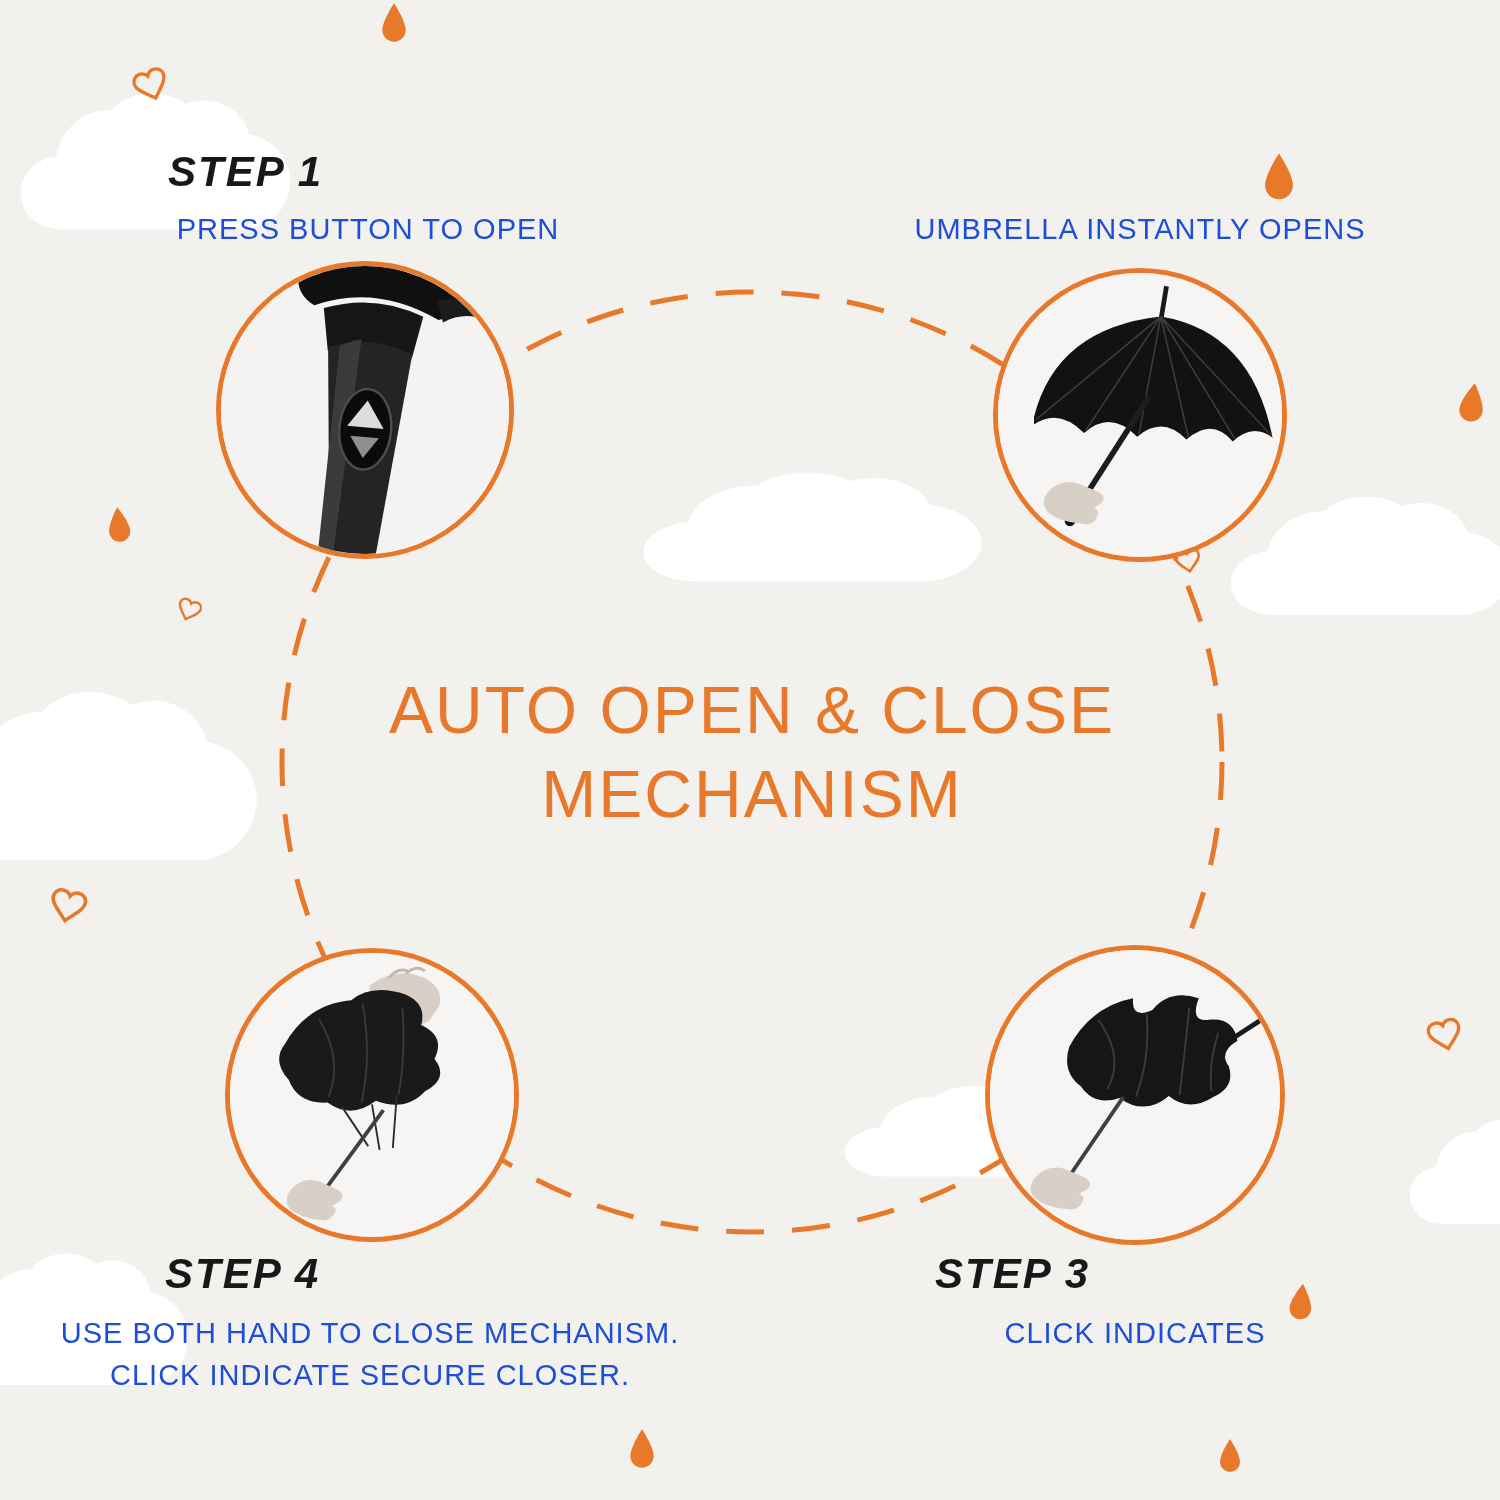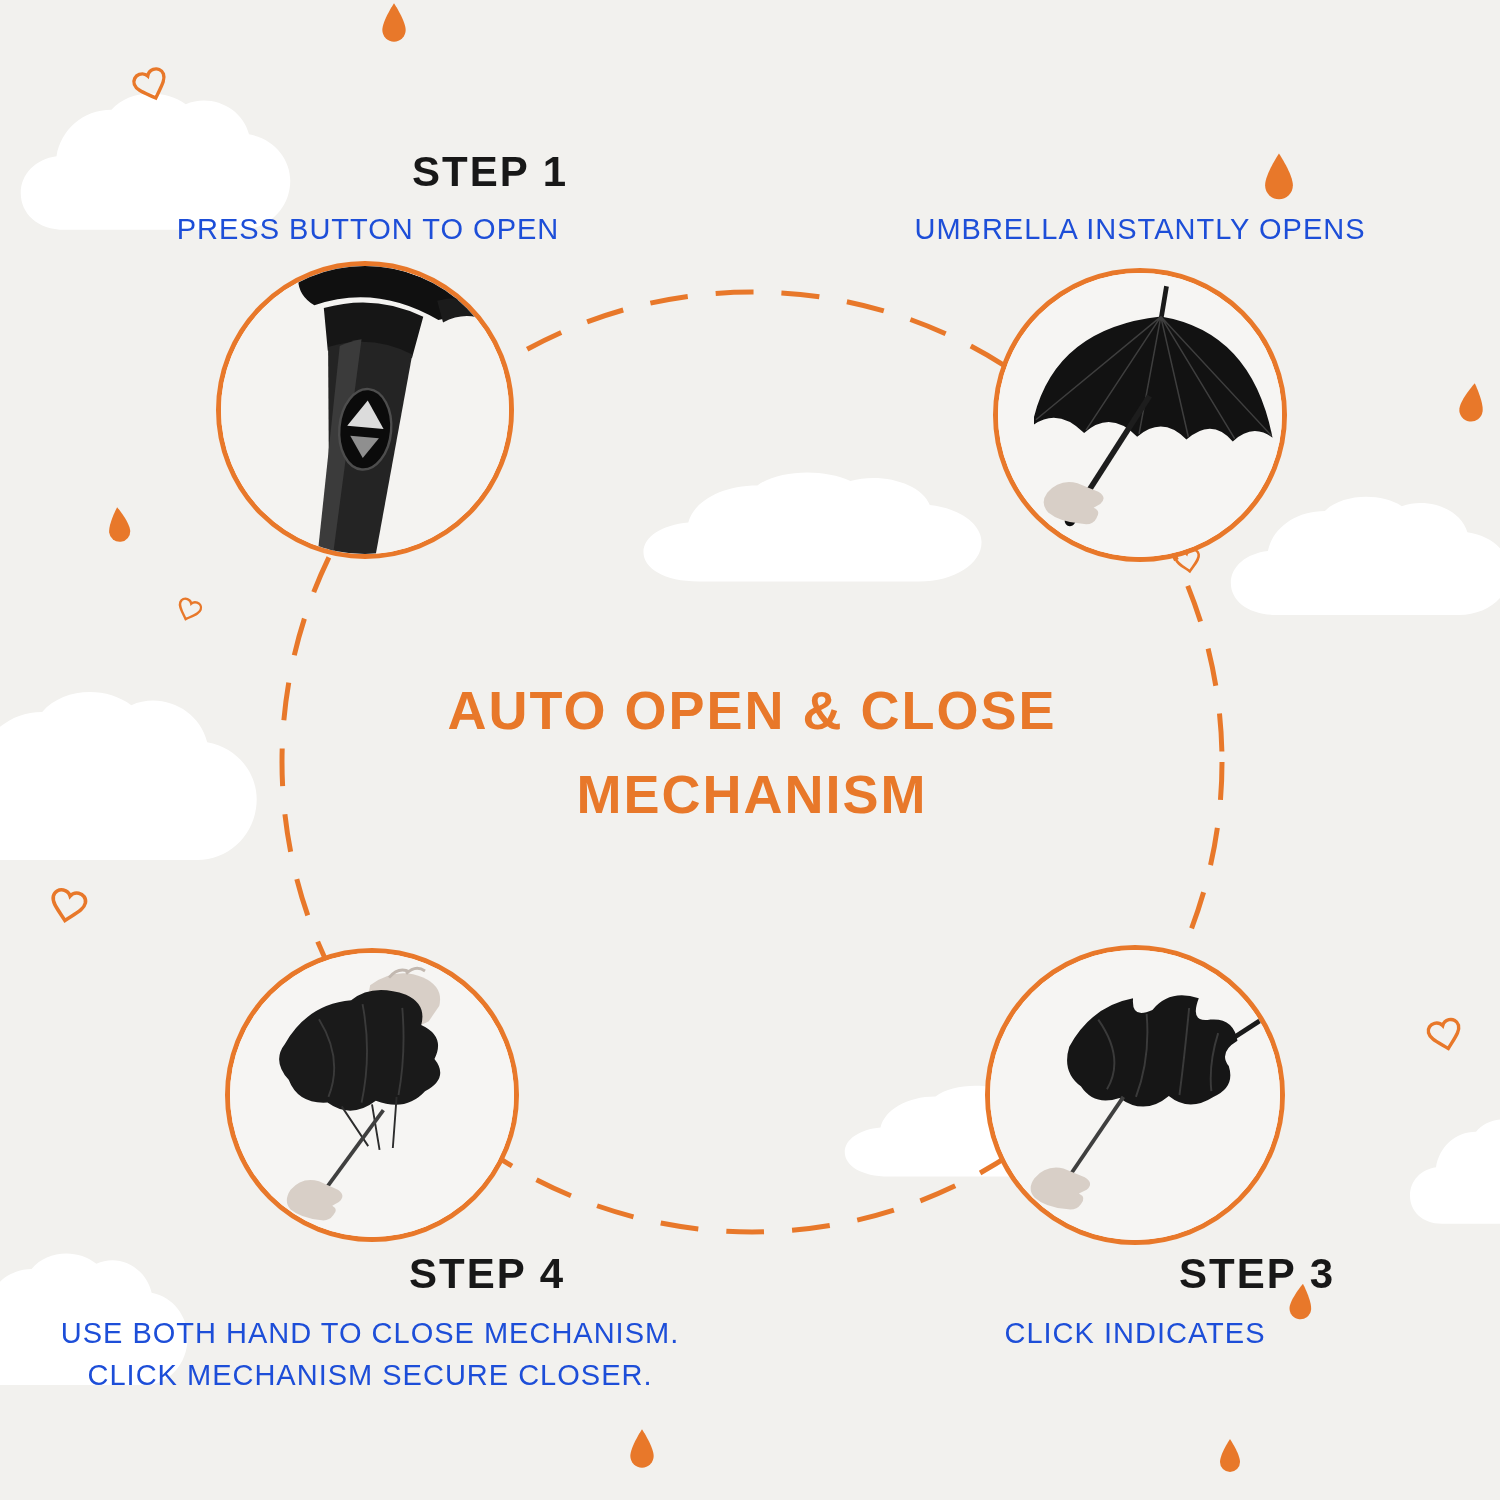--- a/index.html
+++ b/index.html
@@ -17,44 +17,45 @@
   .photo {
     position: absolute;
     border-radius: 50%;
     border: 5px solid #E8782A;
     overflow: hidden;
     background: #ffffff;
   }
   .photo svg { display: block; width: 100%; height: 100%; }
   .step-label {
     position: absolute;
-    text-align: right;
+    text-align: left;
     font-size: 42px;
     font-weight: 700;
     letter-spacing: 2px;
     color: #181818;
+    font-style: italic;
   }
   .step-caption {
     position: absolute;
     text-align: center;
     font-size: 29px;
     font-weight: 400;
     letter-spacing: 1px;
     color: #1d4ed8;
     line-height: 42px;
   }
   .title {
     position: absolute;
     left: 250px;
     top: 668px;
     width: 1004px;
     text-align: center;
     color: #E8782A;
-    font-size: 54px;
-    font-weight: 700;
+    font-size: 66px;
+    font-weight: 400;
     letter-spacing: 2px;
     line-height: 84px;
   }
 </style>
 </head>
 <body>
 
 <div class="canvas">
 
   <svg width="0" height="0" style="position:absolute" aria-hidden="true">
@@ -196,16 +197,16 @@
       <path d="M94 70 Q120 112 104 152 M140 54 Q150 106 139 158 M182 58 Q186 106 178 150" stroke="#3a3a3a" stroke-width="2" fill="none"></path>
       <path d="M118 162 L146 204 M150 160 L158 208 M176 152 L172 206" stroke="#2c2c2c" stroke-width="2"></path>
       <line x1="162" y1="166" x2="96" y2="256" stroke="#3f3f3f" stroke-width="4"></line>
       <line x1="96" y1="256" x2="86" y2="272" stroke="#101010" stroke-width="10" stroke-linecap="round"></line>
       <path d="M64 250 q12 -14 30 -9 l20 9 q9 6 1 13 l-7 4 q7 4 1 10 q-5 7 -14 5 q-20 -2 -31 -11 q-8 -9 0 -21 z" fill="#d8cfc7"></path>
     </svg>
   </div>
   <div class="step-label" style="left:165px;top:1250px;width:400px">STEP 4</div>
   <div class="step-caption" style="left:35px;top:1312px;width:670px">
     <div>USE BOTH HAND TO CLOSE MECHANISM.</div>
-    <div>CLICK MECHANISM SECURE CLOSER.</div>
+    <div>CLICK INDICATE SECURE CLOSER.</div>
   </div>
 
 </div>
 
 </body></html>

